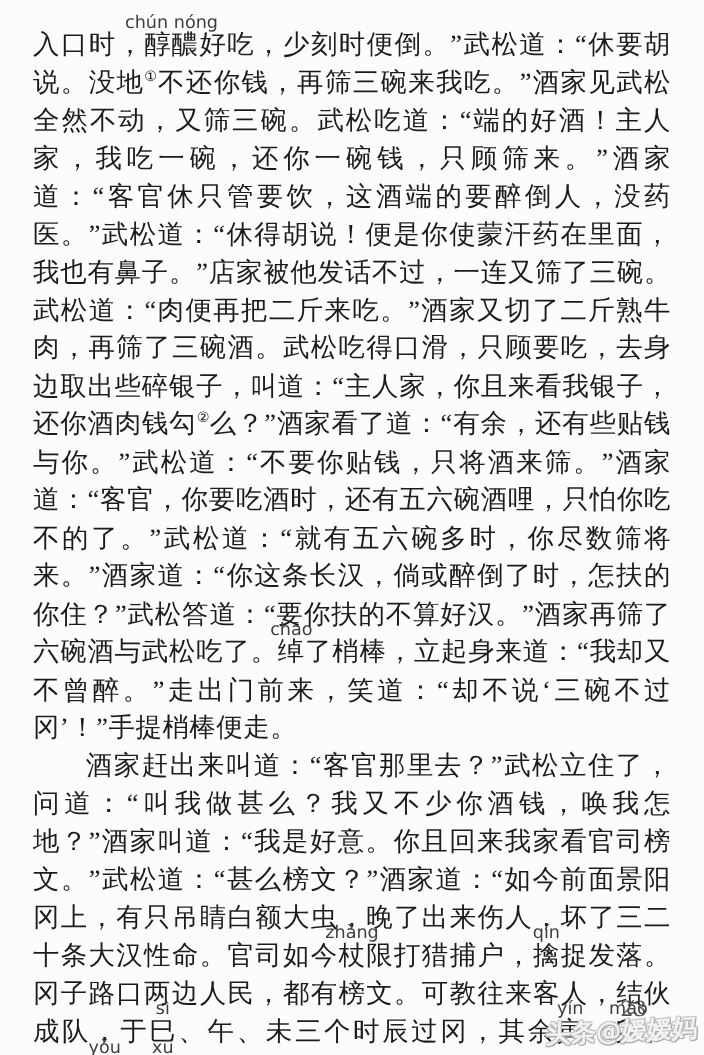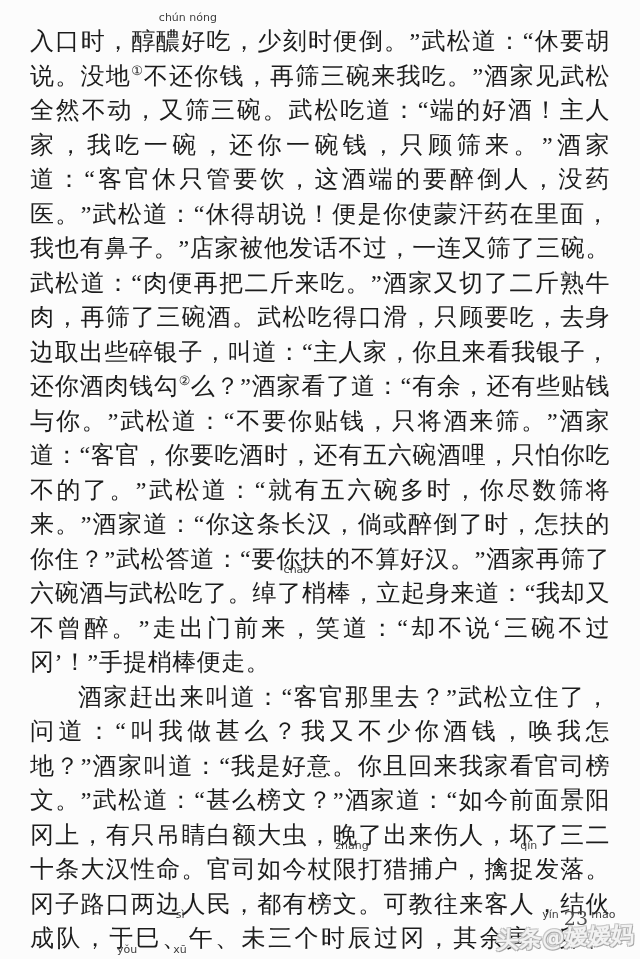--- a/index.html
+++ b/index.html
@@ -25,26 +25,25 @@
   }
   .para { margin: 0; }
   .para.indent { text-indent: 2em; }
   
   .rb { position: relative; display: inline-block; text-indent: 0; }
   .rt {
     position: absolute;
     top: -12px; left: 50%;
     transform: translateX(-50%);
     font-family: "DejaVu Sans", "Liberation Sans", sans-serif;
-    font-size: 11px;
+    font-size: 16px;
     line-height: 1;
     letter-spacing: 0;
     color: #3d3d3d;
     white-space: nowrap;
-    margin-left: 32px;
   }
   sup.fnref {
     font-size: 13px;
     line-height: 0;
     vertical-align: 9px;
     letter-spacing: 0;
   }
   .page-number {
     position: absolute;
     right: 52px; bottom: 30px;

